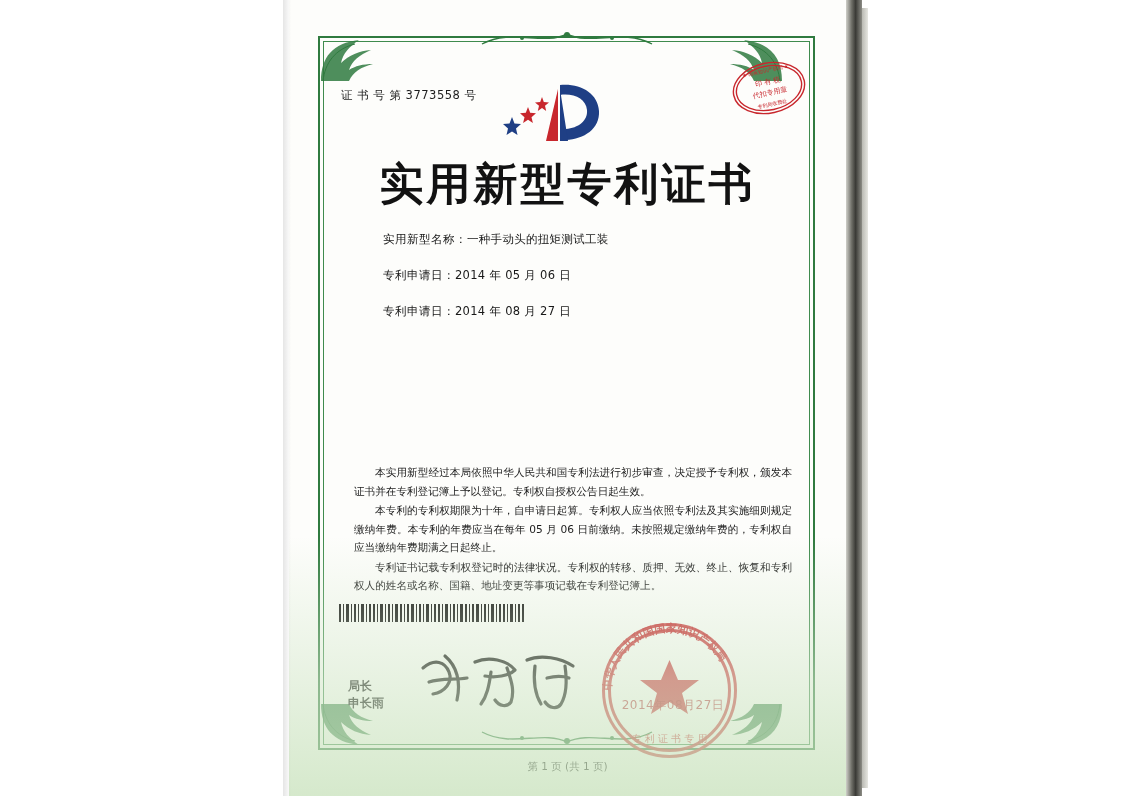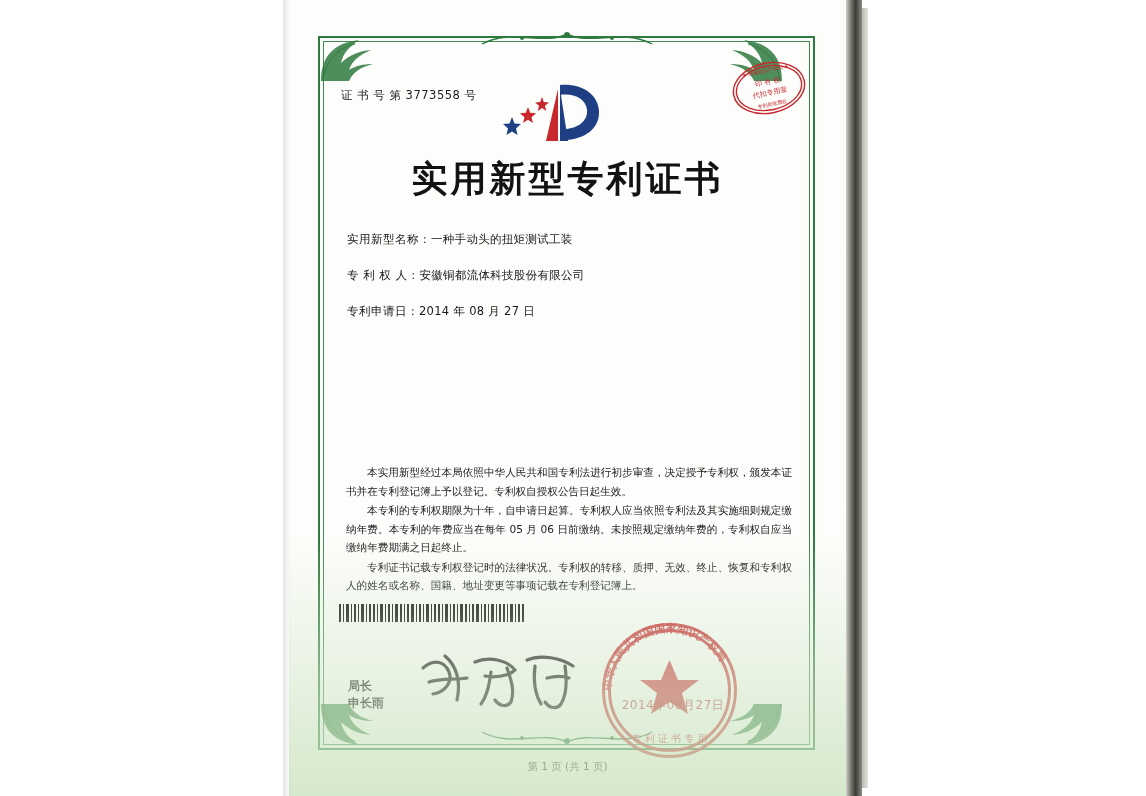--- a/index.html
+++ b/index.html
@@ -120,53 +120,53 @@
   }
   .logo svg { width:100%; height:100%; display:block; }
 
   
   .main-title {
     position: absolute;
     left: 0; top: 155px;
     width: 557px;
     text-align: center;
     font-family: "DejaVu Sans", sans-serif;
-    font-size: 36px;
+    font-size: 44px;
     font-weight: bold;
     color: #121212;
     letter-spacing: 3px;
   }
 
   
   .fields {
     position: absolute;
     left: 58px; top: 232px;
     width: 440px;
   }
   .field-row {
     font-size: 11.5px;
     color: #181818;
     margin-bottom: 21px;
     line-height: 15px;
     white-space: nowrap;
   }
-  .field-label { letter-spacing: 0.5px; }
+  .field-label { letter-spacing: 0.5px; margin-left: 36px; }
   .field-value { letter-spacing: 0.3px; text-align: right; }
 
   
   .body-text {
     position: absolute;
     left: 57px; top: 463px;
     width: 446px;
     font-size: 10.6px;
     line-height: 18.5px;
     color: #1b1b1b;
     text-align: justify;
   }
-  .body-text p { margin: 0 0 1px 0; text-indent: 21px; }
+  .body-text p { margin: 0 0 1px 8px; text-indent: 21px; }
 
   
   .barcode {
     position: absolute;
     left: 50px; top: 604px;
     width: 186px; height: 18px;
   }
   .barcode svg { width: 100%; height: 100%; display:block; }
 
   
@@ -297,21 +297,21 @@
     </svg>
   </div>
 
   <div class="main-title">实用新型专利证书</div>
 
   <div class="fields">
     <div class="field-row">
       <span class="field-label">实用新型名称：</span><span class="field-value">一种手动头的扭矩测试工装</span>
     </div>
     <div class="field-row">
-      <span class="field-label">专 利 权 人：</span><span class="field-value">安徽铜都流体科技股份有限公司</span>
+      <span class="field-label">专利申请日：</span><span class="field-value">2014 年 05 月 06 日</span>
     </div>
     <div class="field-row">
       <span class="field-label">专利申请日：</span><span class="field-value">2014 年 08 月 27 日</span>
     </div>
   </div>
 
   <div class="body-text">
     <p>本实用新型经过本局依照中华人民共和国专利法进行初步审查，决定授予专利权，颁发本证书并在专利登记簿上予以登记。专利权自授权公告日起生效。</p>
     <p>本专利的专利权期限为十年，自申请日起算。专利权人应当依照专利法及其实施细则规定缴纳年费。本专利的年费应当在每年 05 月 06 日前缴纳。未按照规定缴纳年费的，专利权自应当缴纳年费期满之日起终止。</p>
     <p>专利证书记载专利权登记时的法律状况。专利权的转移、质押、无效、终止、恢复和专利权人的姓名或名称、国籍、地址变更等事项记载在专利登记簿上。</p>

